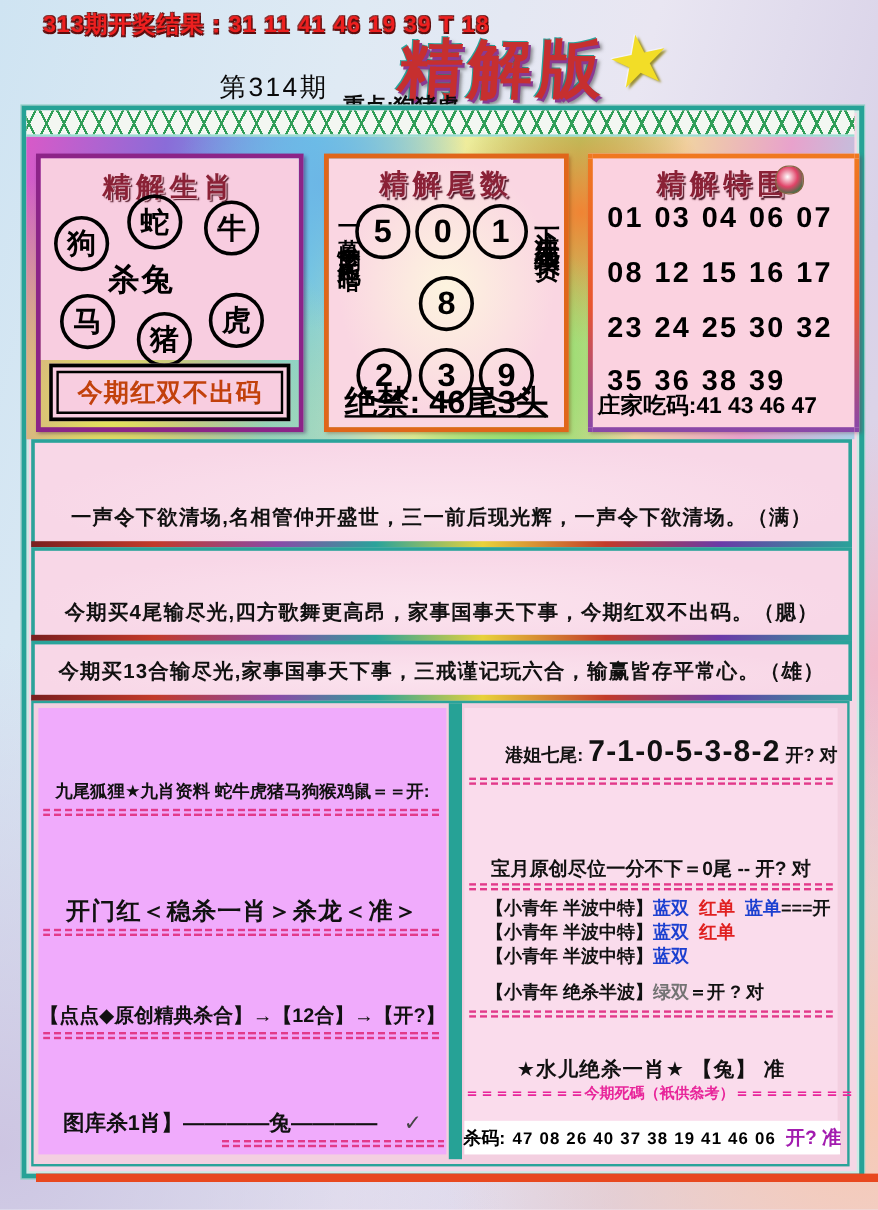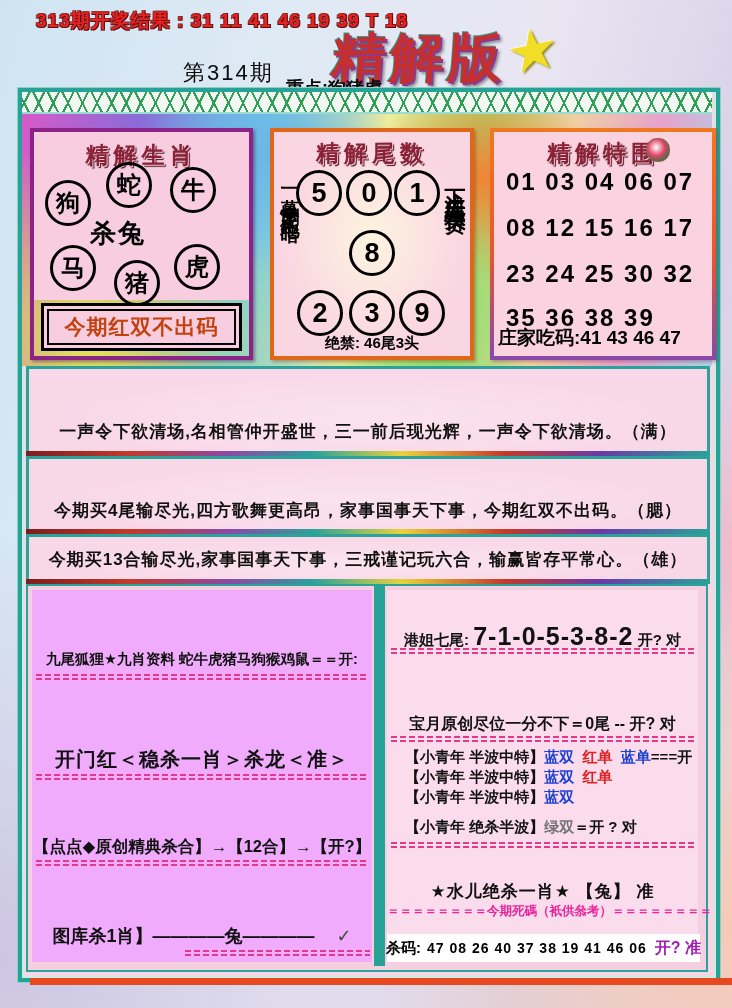--- a/index.html
+++ b/index.html
@@ -55,21 +55,21 @@
   
   .tbox{left:270px;top:128px;width:196px;height:224px;border:4px solid #e0661a;
     background:radial-gradient(ellipse at 50% 48%, #fdf4df 0%, #fad6e2 65%);
     box-shadow:2px 2px 3px rgba(120,50,10,.4);}
   .tbox-title{position:absolute;left:0;top:6px;width:100%;text-align:center;}
   .t-left{position:absolute;left:3px;top:46px;writing-mode:vertical-rl;font-size:19px;font-weight:bold;color:#000;letter-spacing:5px;}
   .t-right{position:absolute;right:1px;top:40px;writing-mode:vertical-rl;font-size:21px;font-weight:bold;color:#000;letter-spacing:4px;}
   .dt0{left:22px;top:38px;} .dt1{left:72px;top:38px;} .dt2{left:120px;top:38px;}
   .dm{left:75px;top:98px;} .db0{left:23px;top:158px;} .db1{left:75px;top:158px;} .db2{left:125px;top:158px;}
   .digit{font-size:27px;}
-  .ban-text{position:absolute;left:0;bottom:3px;width:100%;text-align:center;font-size:15px;font-weight:bold;color:#000;white-space:nowrap;}
+  .ban-text{position:absolute;left:0;bottom:3px;width:100%;text-align:center;font-size:27px;font-weight:bold;color:#000;white-space:nowrap;text-decoration:underline;}
   
   .sbox{left:490px;top:128px;width:218px;height:224px;border:4px solid #ef7020;
     border-image:linear-gradient(180deg,#f07820 0%,#e85530 55%,#8a48a8 100%) 1;
     background:#fbd2e0;box-shadow:2px 2px 3px rgba(120,50,80,.4);}
   .sbox-title{position:absolute;left:0;top:6px;width:100%;text-align:center;}
   .srow{position:absolute;left:12px;font-size:24px;font-weight:bold;color:#000;letter-spacing:2px;white-space:nowrap;}
   .sr0{top:36px;} .sr1{top:82px;} .sr2{top:128px;} .sr3{top:172px;}
   .banker{position:absolute;left:4px;bottom:5px;font-size:19px;font-weight:bold;color:#000;white-space:nowrap;}
   .flower{left:646px;top:138px;width:22px;height:22px;border-radius:45%;border:1px solid #886644;
     background:radial-gradient(circle at 42% 38%, #ffffff 0%, #e04468 45%, #1f7a40 85%);}
@@ -96,21 +96,21 @@
   .l1{top:60px;font-size:14.5px;font-weight:bold;}
   .lsep1{left:4px;right:4px;top:84px;}
   .l2{top:156px;font-size:20px;font-weight:bold;letter-spacing:1px;}
   .lsep2{left:4px;right:4px;top:184px;}
   .l3{top:246px;font-size:16.5px;font-weight:bold;}
   .lsep3{left:4px;right:4px;top:270px;}
   .l4{top:334px;font-size:18px;font-weight:bold;}
   .check{color:#444;font-weight:normal;margin-left:22px;}
   .lsep4{left:45%;right:2px;top:360px;}
   .rline{position:absolute;width:100%;text-align:center;color:#111;white-space:nowrap;}
-  .r-gang{top:32px;font-size:15px;font-weight:bold;}
+  .r-gang{top:22px;font-size:15px;font-weight:bold;text-align:right;}
   .gang-num{font-size:25px;font-weight:bold;letter-spacing:1px;}
   .rsep1{left:4px;right:4px;top:58px;}
   .r-bao{top:124px;font-size:16px;font-weight:bold;}
   .rsep2{left:4px;right:4px;top:146px;}
   .half{position:absolute;left:18px;font-size:15px;font-weight:bold;color:#111;white-space:nowrap;text-align:left;}
   .h0{top:158px;} .h1{top:178px;} .h2{top:198px;} .h3{top:228px;}
   .blue{color:#1b3fd0;} .red{color:#e02020;} .green{color:#737373;}
   .rsep3{left:4px;right:4px;top:252px;}
   .r-water{top:290px;font-size:17px;font-weight:bold;letter-spacing:1px;}
   .r-dead{top:313px;font-size:12.5px;font-weight:bold;color:#e8259a;}

